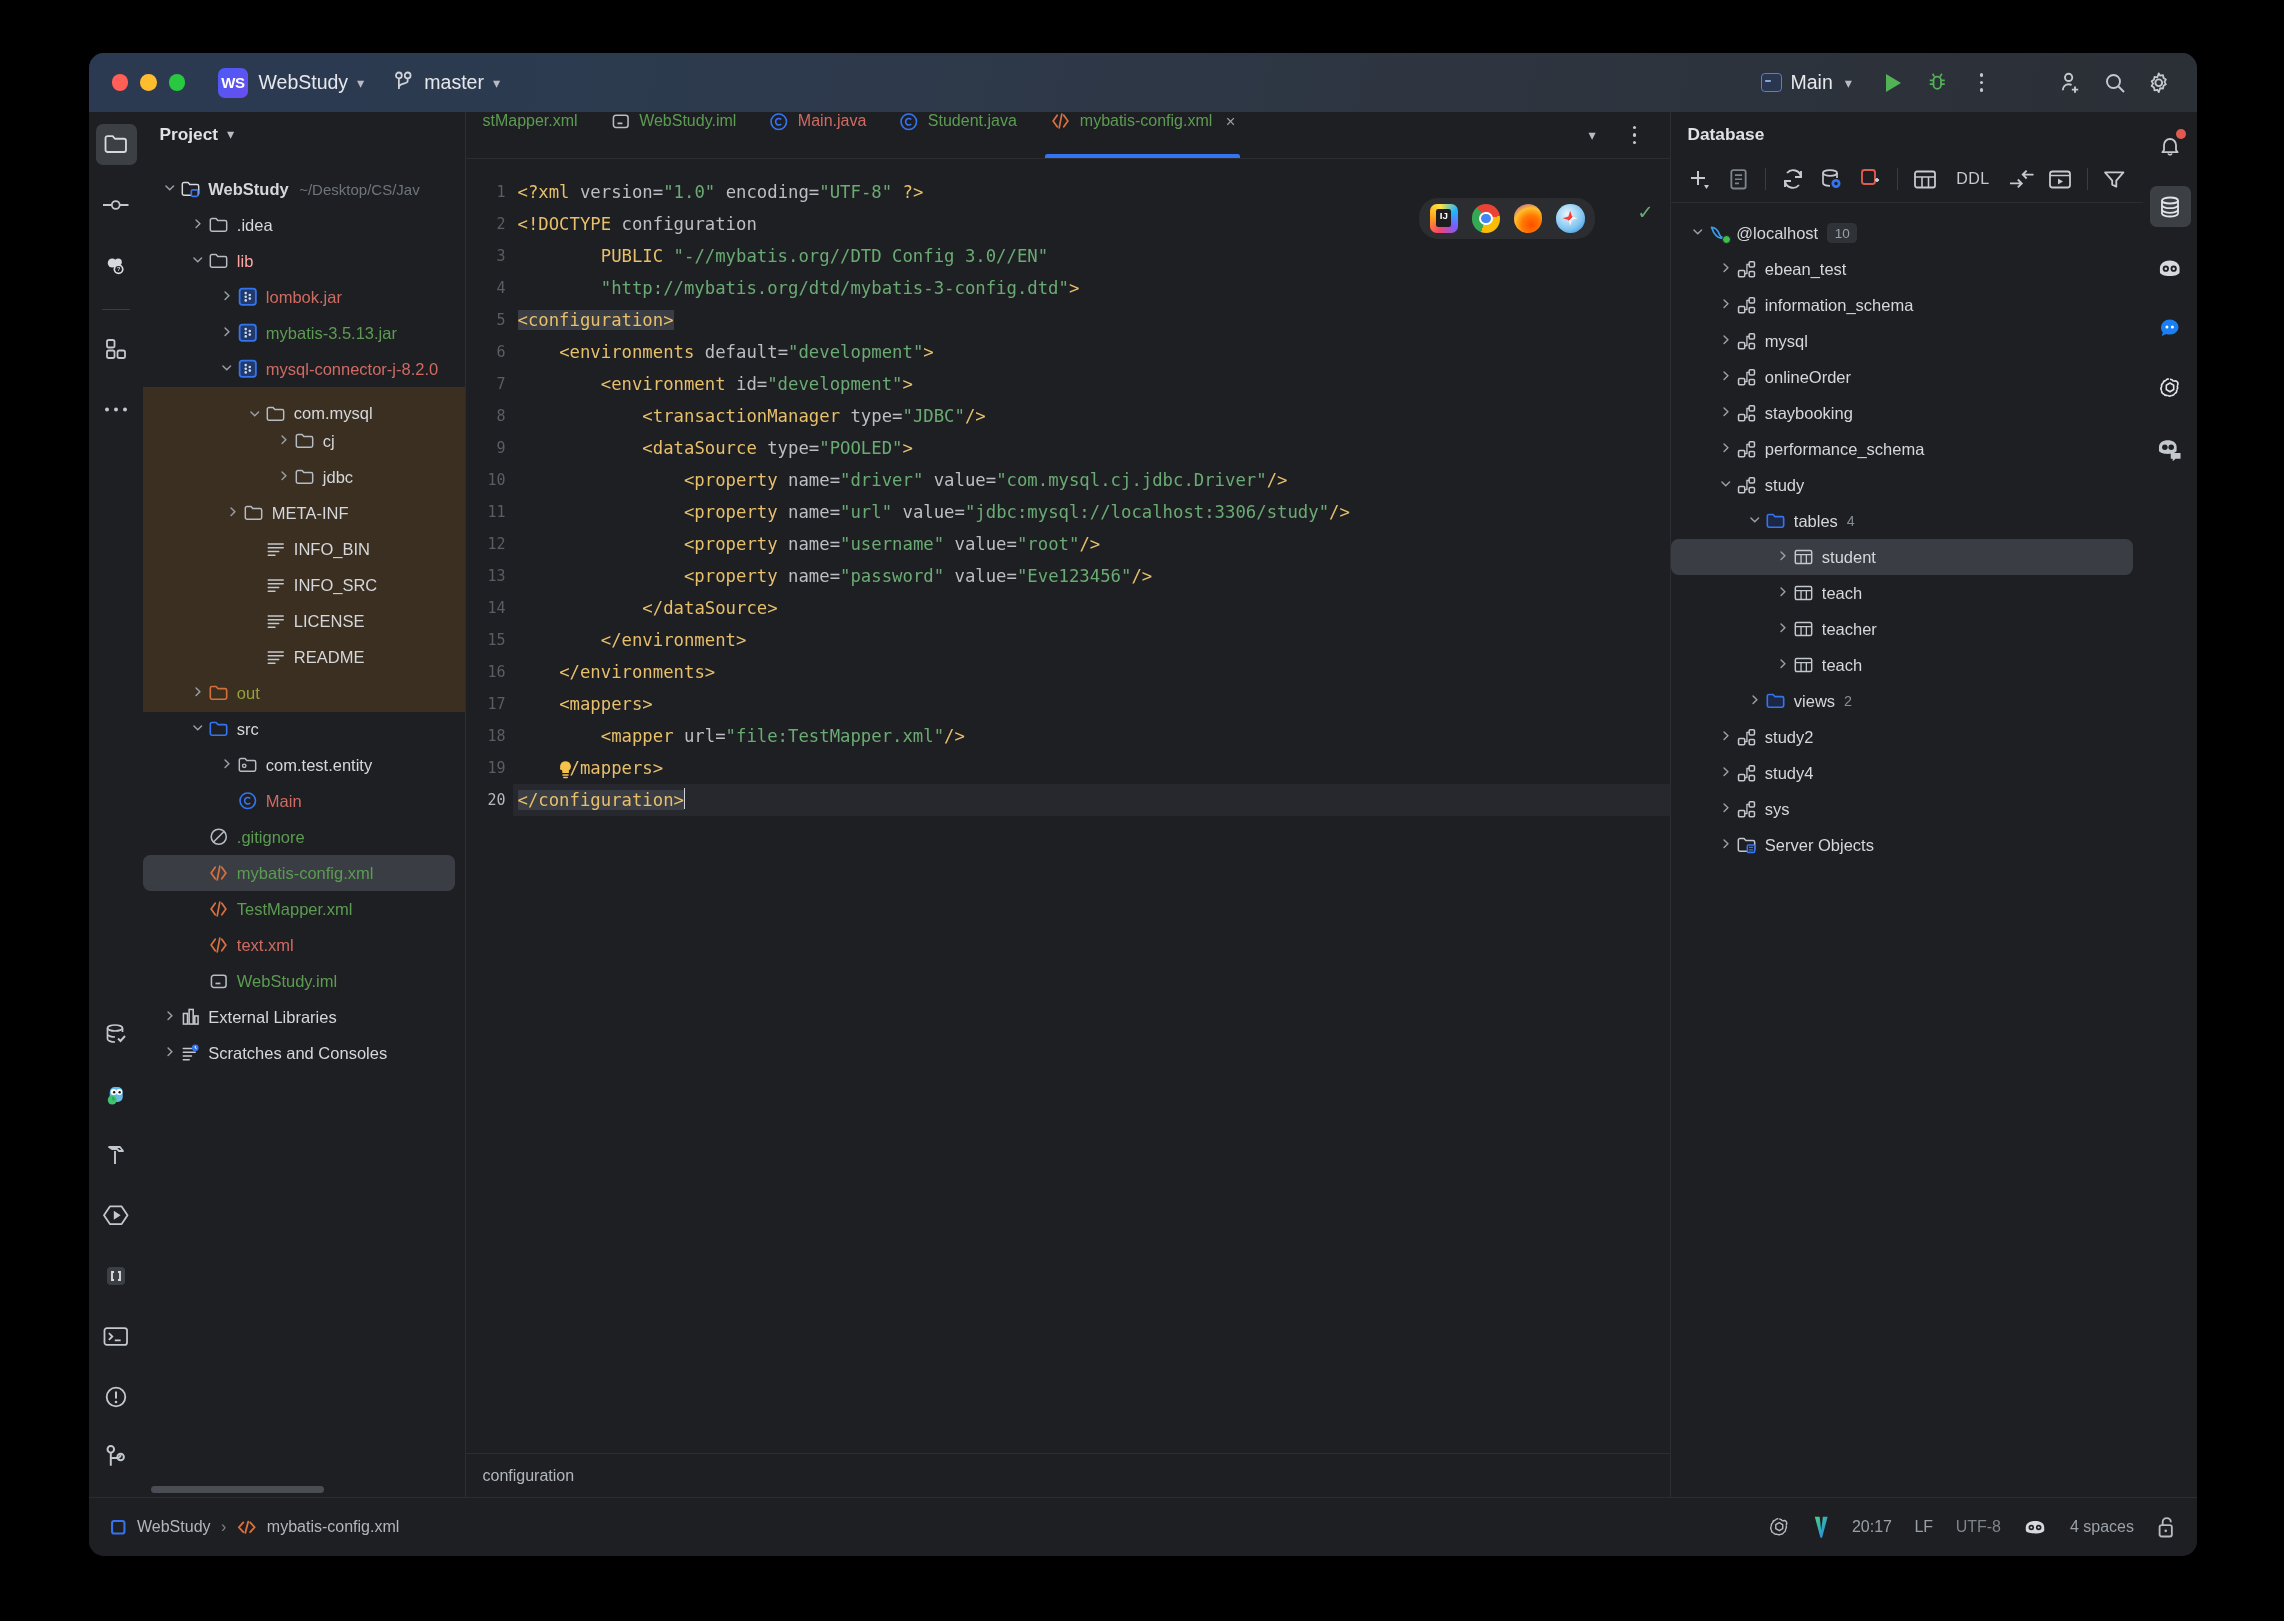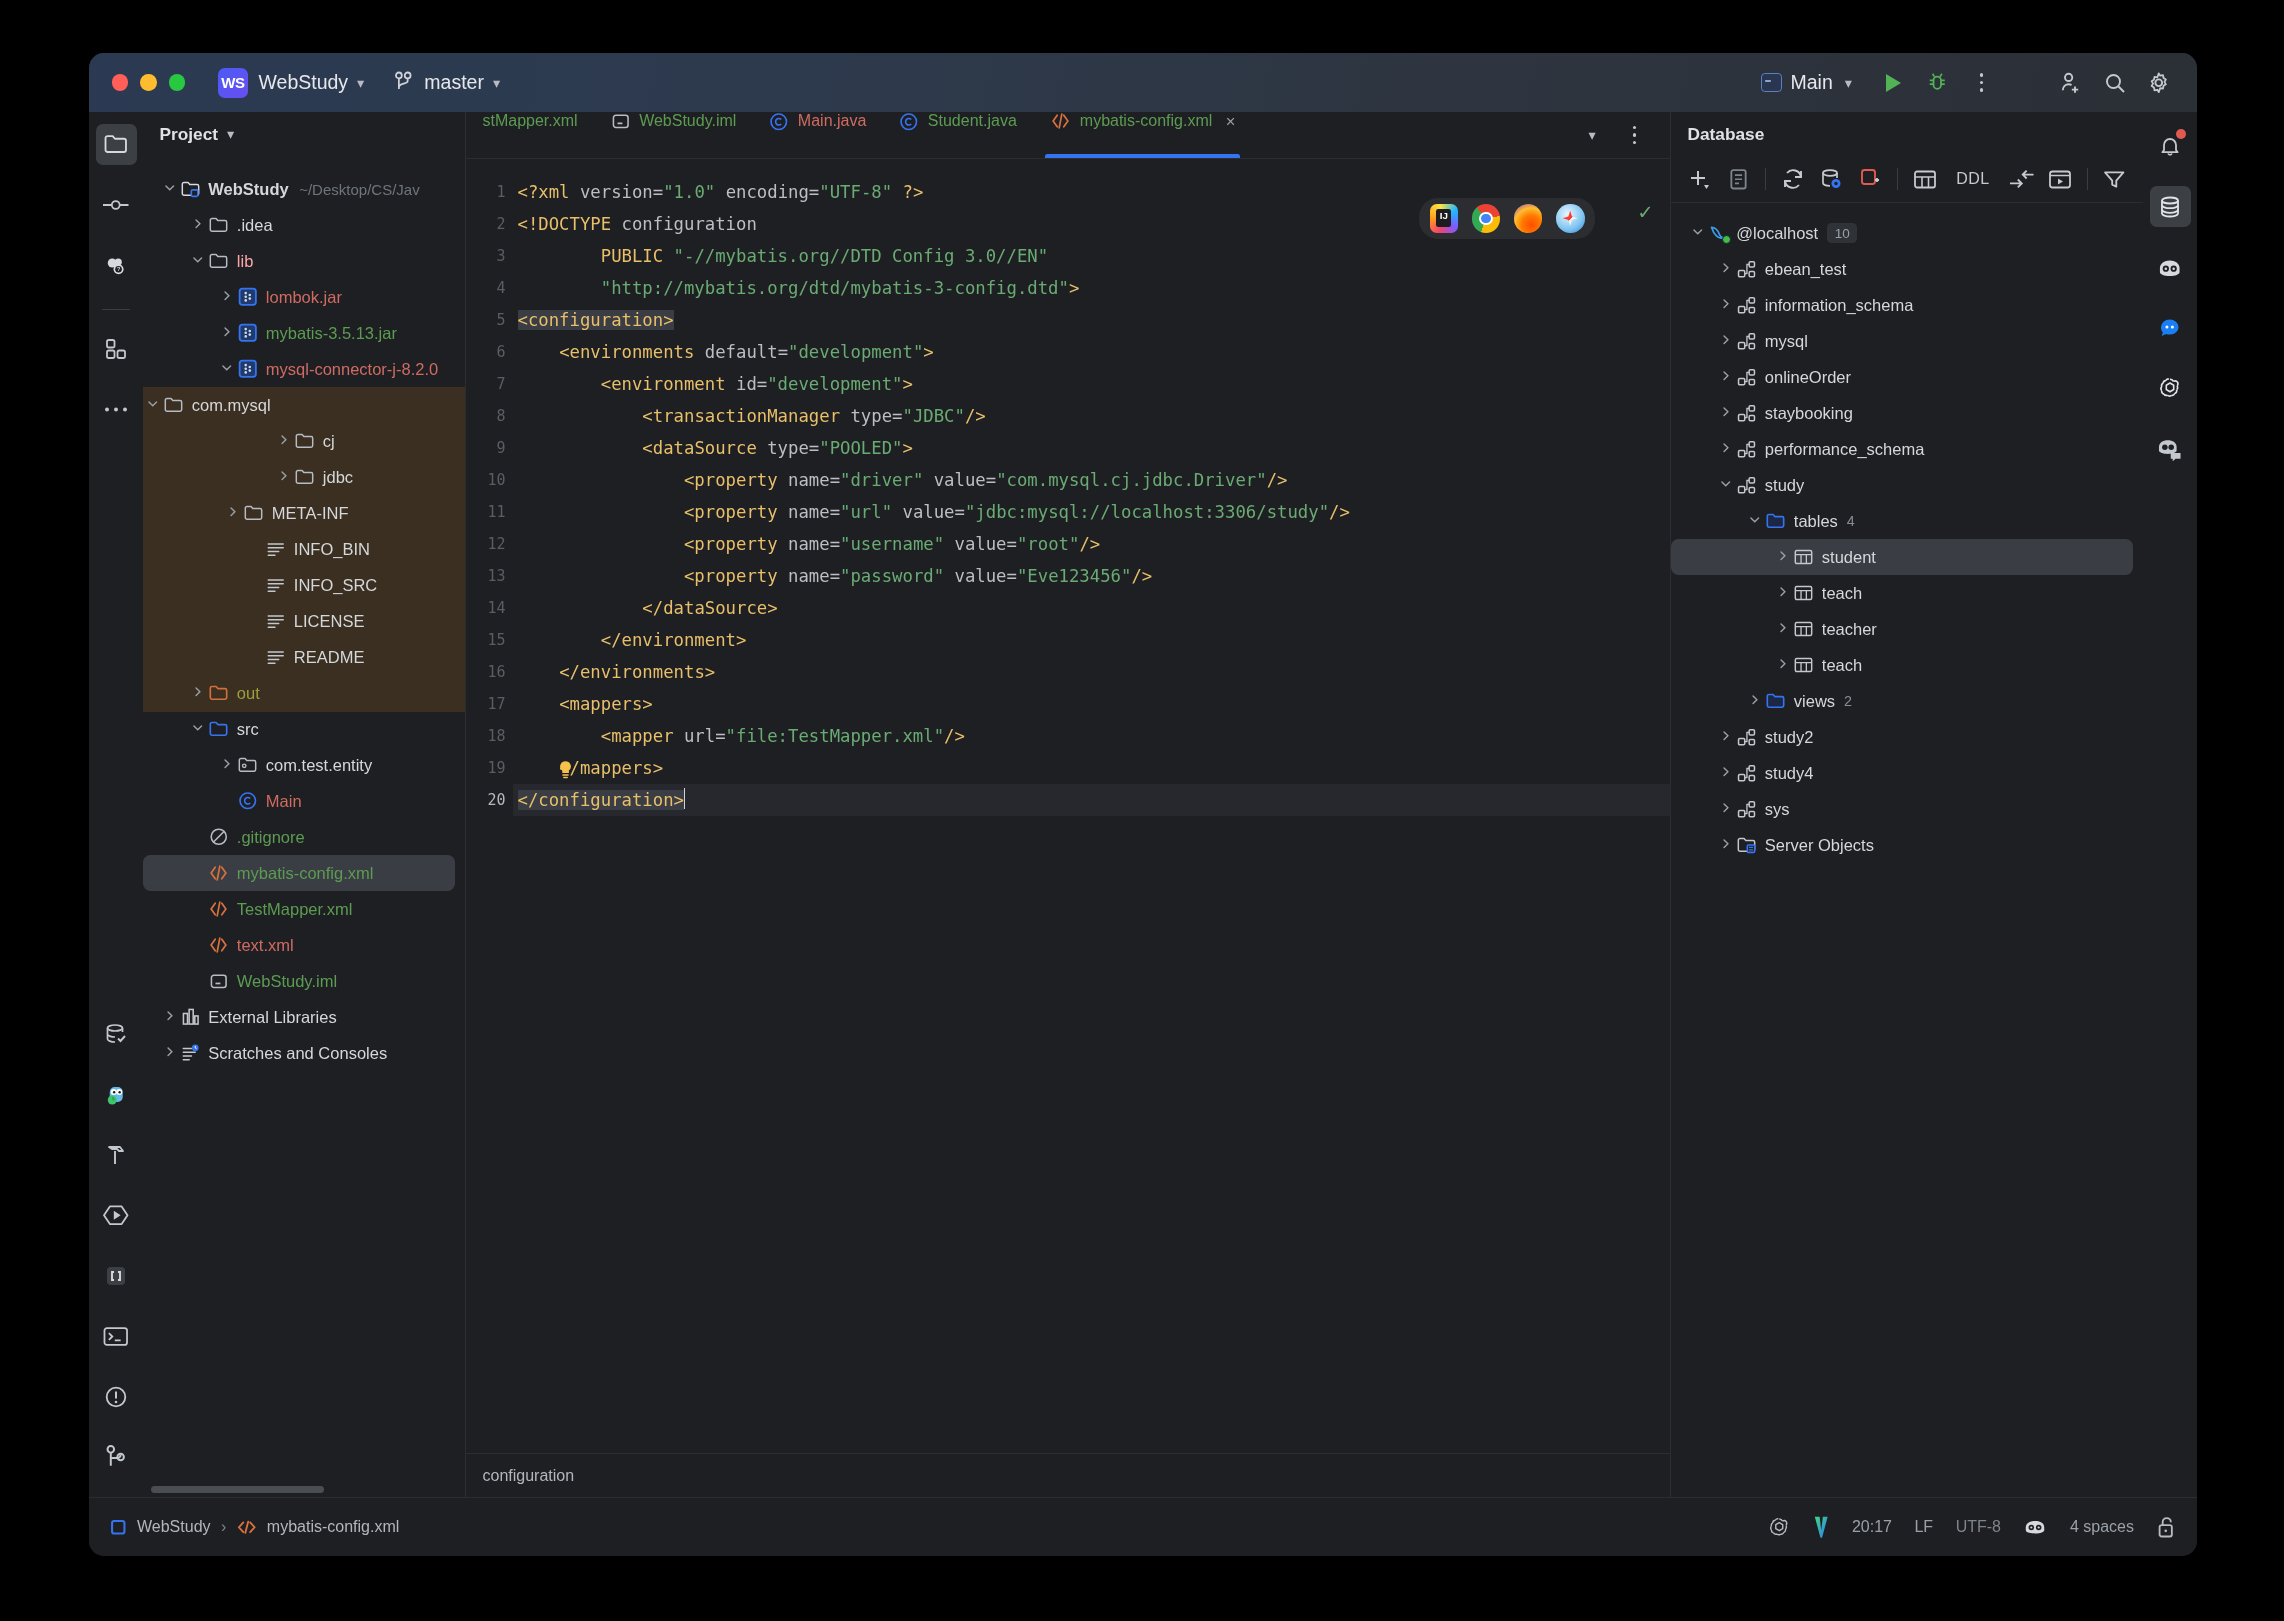--- a/index.html
+++ b/index.html
@@ -401,21 +401,21 @@
                   <rect x="2" y="2" width="20" height="20" rx="3.5" fill="#1f3a6b" stroke="#3574f0" stroke-width="2.2"></rect>
                   <circle cx="9.5" cy="7.5" r="1.6" fill="#cfd8ea"></circle>
                   <circle cx="9.5" cy="12" r="1.6" fill="#cfd8ea"></circle>
                   <circle cx="9.5" cy="16.5" r="1.6" fill="#cfd8ea"></circle>
                   <circle cx="14.5" cy="9.8" r="1.6" fill="#cfd8ea"></circle>
                   <circle cx="14.5" cy="14.3" r="1.6" fill="#cfd8ea"></circle>
                 </svg>
               </span>
               <span class="tlabel" style="color:#cf6b62">mysql-connector-j-8.2.0</span>
             </div>
-            <div class="trow" style="position: relative; z-index: 1;">
+            <div class="trow" style="padding-left: 102px; position: relative; z-index: 1; align-items: flex-end;">
               <span class="arrow"><svg width="13.5" height="13.5" viewBox="0 0 16 16">
                   <path d="M3.5 6L8 10.5 12.5 6" fill="none" stroke="#9aa0a8" stroke-width="1.7" stroke-linecap="round"></path>
                 </svg></span>
               <span class="ticon">
                 <svg class="i" width="21" height="18" viewBox="0 0 24 22">
                   <path d="M2 5a2 2 0 012-2h5l2.2 2.6H20a2 2 0 012 2v9a2 2 0 01-2 2H4a2 2 0 01-2-2z" fill="none" stroke="#b7bcc4" stroke-width="1.8" stroke-linejoin="round"></path>
                 </svg>
               </span>
               <span class="tlabel" style="color:#d5d7db">com.mysql</span>
             </div>

